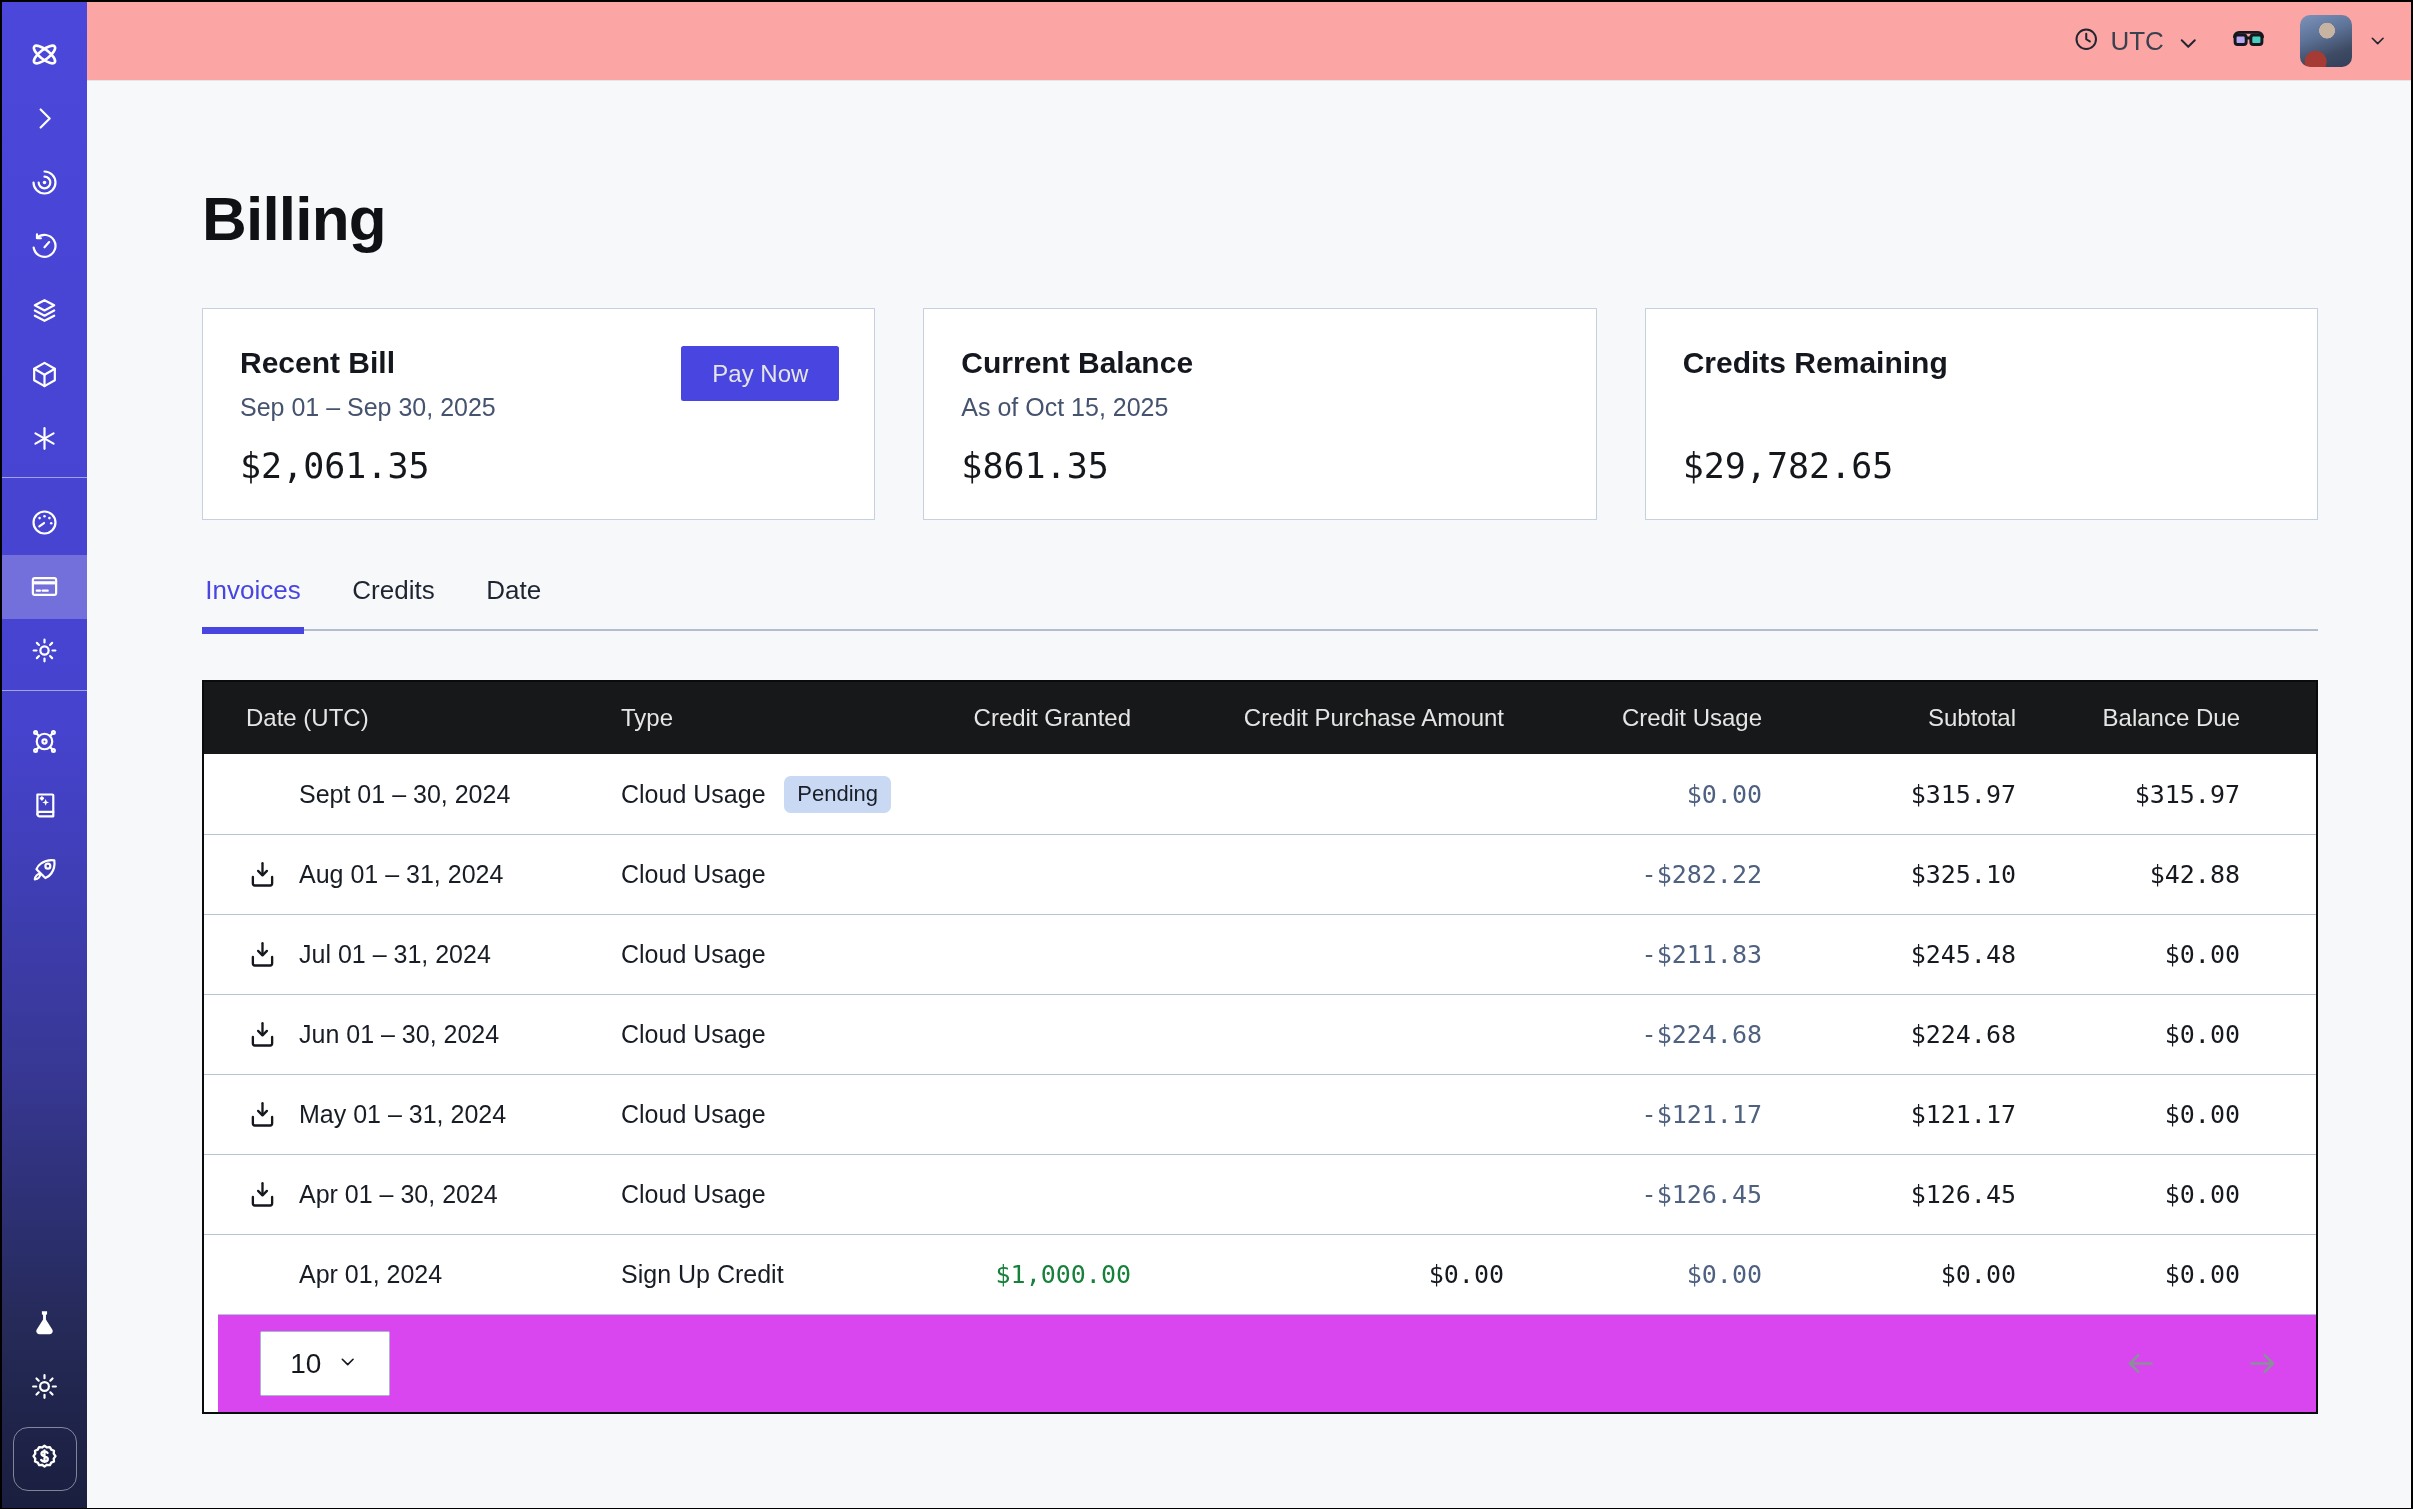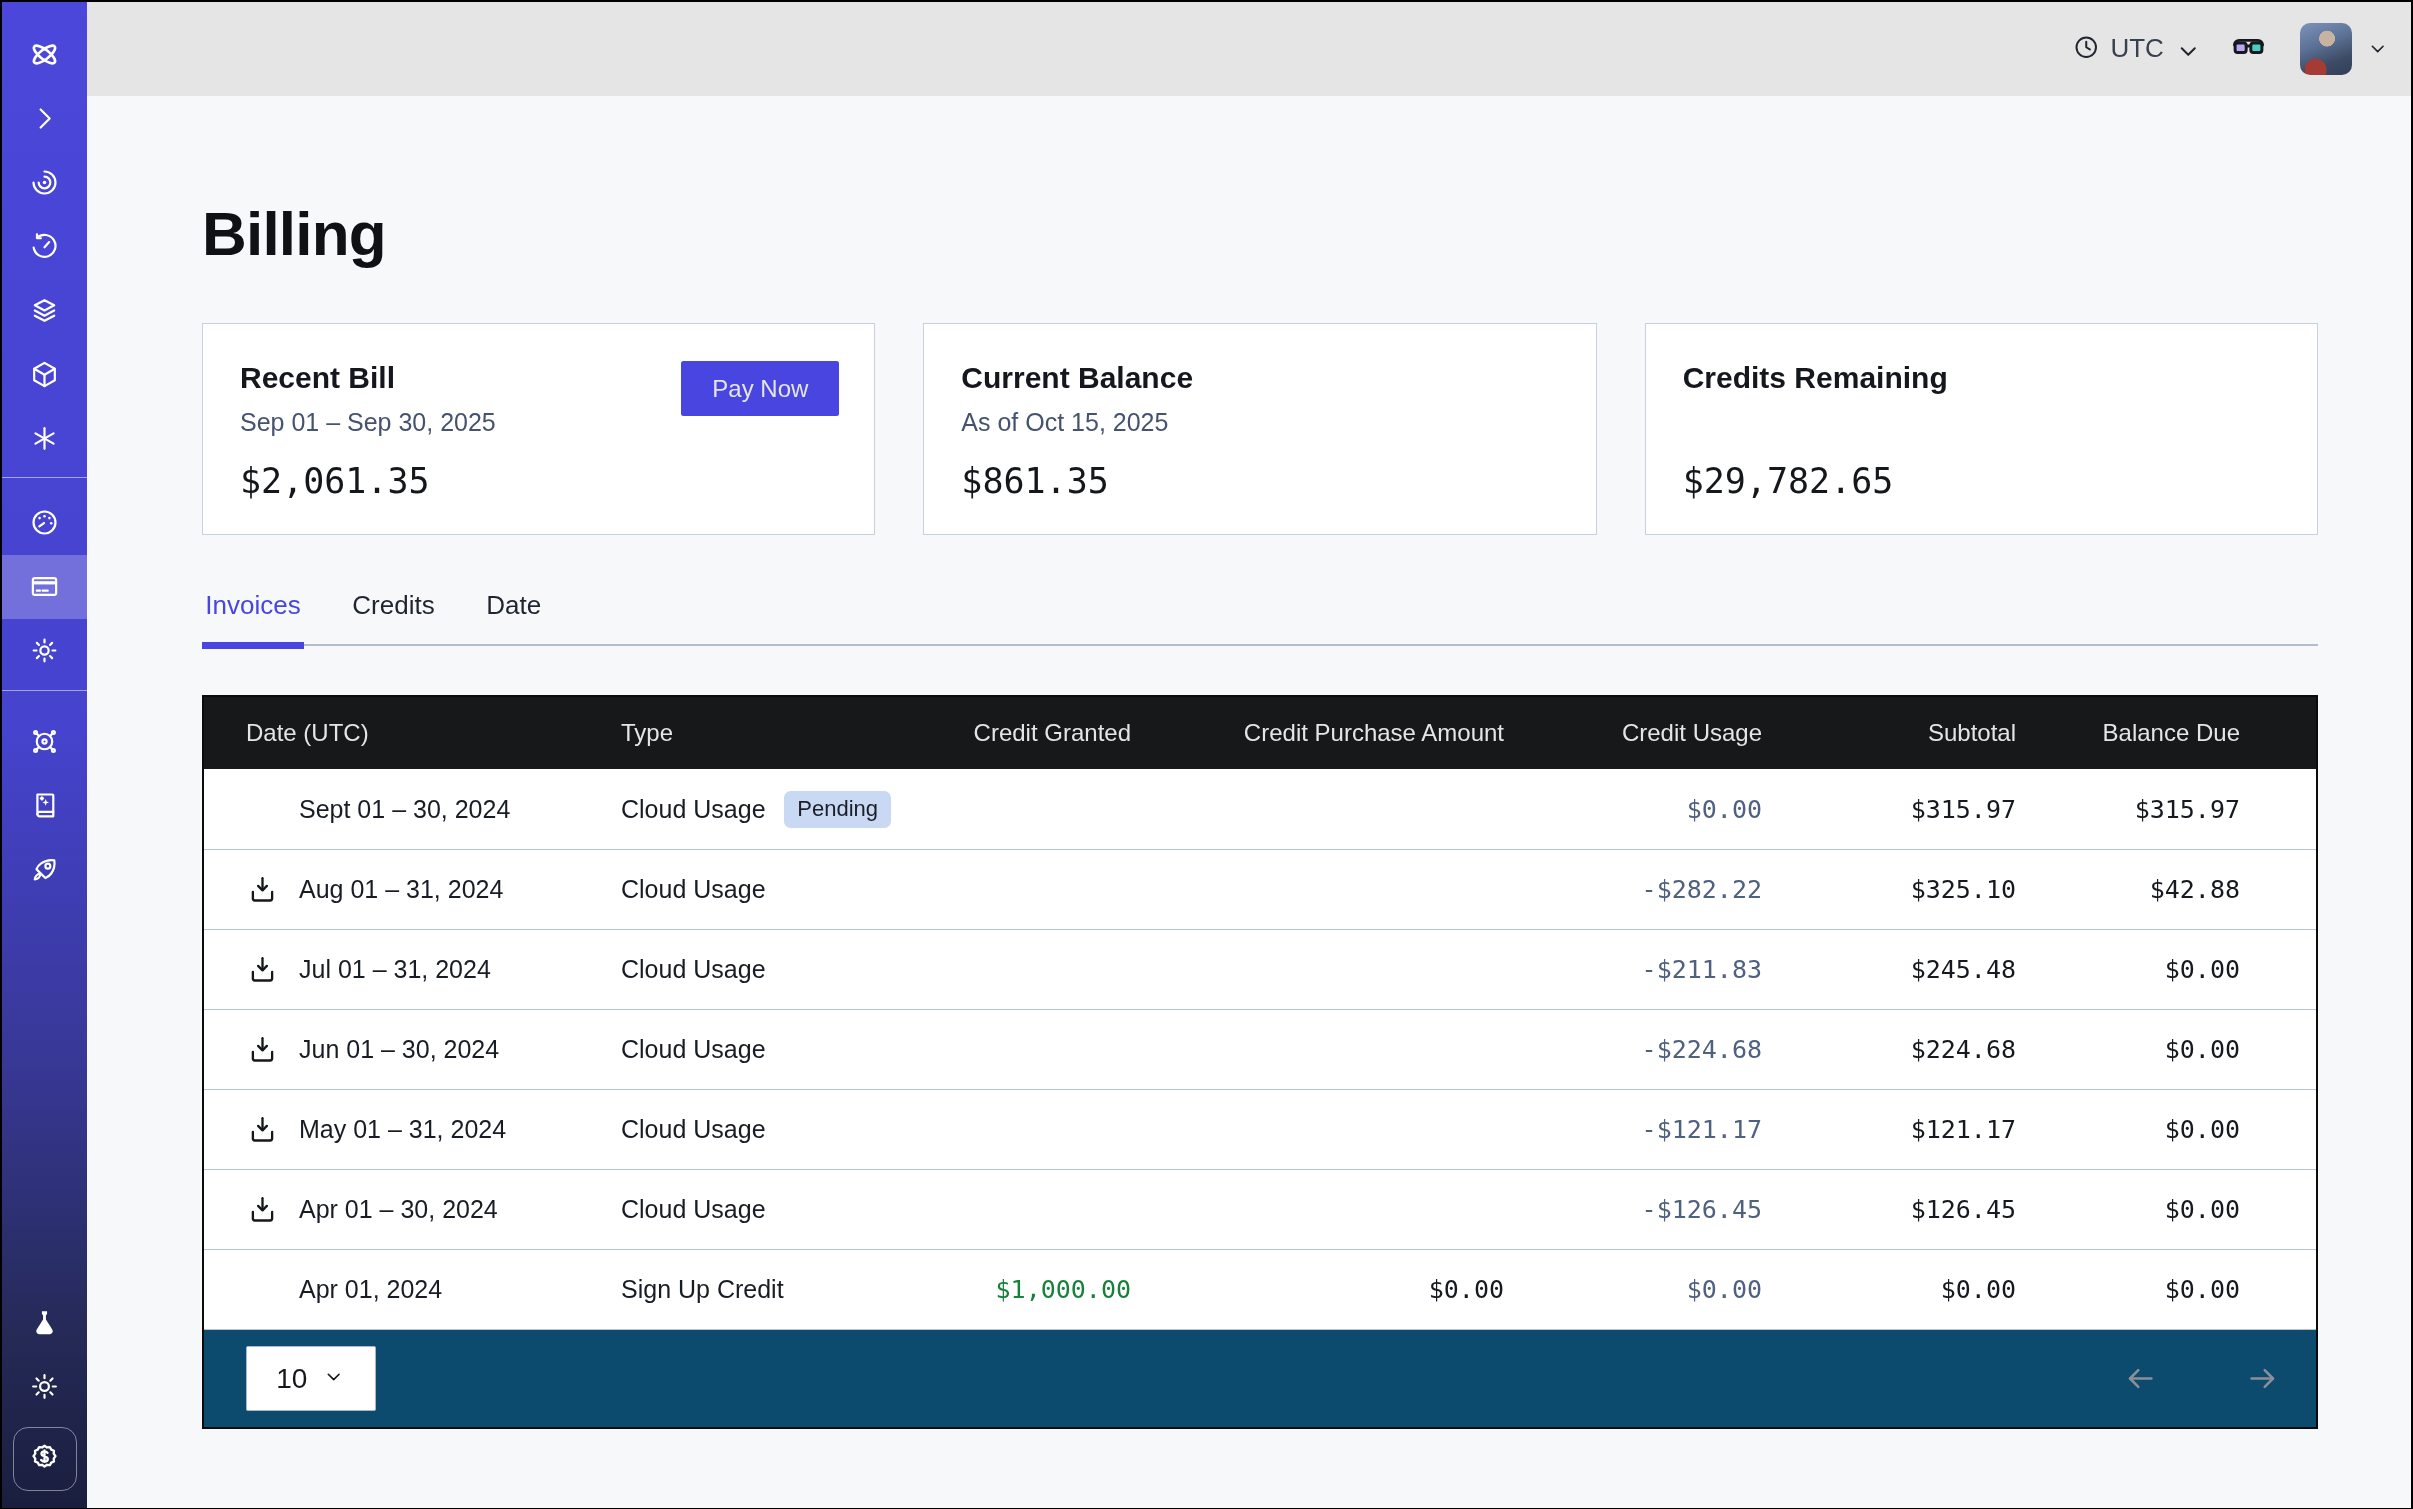--- a/index.html
+++ b/index.html
@@ -37,21 +37,21 @@
     border: 1.7px solid rgba(255,255,255,0.45);
     border-radius: 15px;
     display: flex; align-items: center; justify-content: center;
     cursor: pointer;
   }
   .badge-btn svg { width: 33px; height: 33px; }
 
   
   .page { flex: 1; display: flex; flex-direction: column; min-width: 0; }
   .topbar {
-    height: 94px; background: #e5e5e5;
+    height: 79px; background: #fca5a5;
     border-bottom: 1.7px solid #E3E6EB;
     display: flex; align-items: center; justify-content: flex-end;
     padding-right: 22px; gap: 33px; flex-shrink: 0;
   }
   .tz-btn { display: flex; align-items: center; gap: 10px; cursor: pointer; }
   .tz-btn svg { width: 28.5px; height: 28.5px; color: #20252E; }
   .tz-label { font-size: 26px; color: #39404E; }
   .chev { width: 23.4px !important; height: 23.4px !important; color: #20252E; }
   .goggles-btn { display: flex; align-items: center; cursor: pointer; }
   .goggles-btn svg { width: 37px; height: 37px; }
@@ -122,21 +122,21 @@
     background: var(--pending-badge-bg); color: #1A1E28;
     border-radius: 6.7px; font-size: 22px;
   }
   .money { font-family: "DejaVu Sans Mono", monospace; color: #16191F; }
   .money.slate { color: var(--credit-usage-text); }
   .money.green { color: var(--credit-granted-green); }
 
   .tfoot {
     border-top: 1.7px solid #B7C3D6; height: 98px;
     display: flex; align-items: center; justify-content: space-between;
-    padding: 0 36px 0 42px; background: #0c4a6e;
+    padding: 0 36px 0 42px; background: #d946ef; margin-left: 14px;
   }
   .page-size {
     width: 130px; height: 65px; background: #fff;
     border: 1.7px solid #A9B6CC; border-radius: 1.7px;
     display: flex; align-items: center; justify-content: center; gap: 15px;
     font-size: 28px; color: #14171D; cursor: pointer;
   }
   .page-size svg { width: 23.4px; height: 23.4px; color: #14171D; }
   .pager { display: flex; gap: 87px; }
   .pager-arrow { width: 35px; height: 35px; color: #8A9099; cursor: pointer; }

